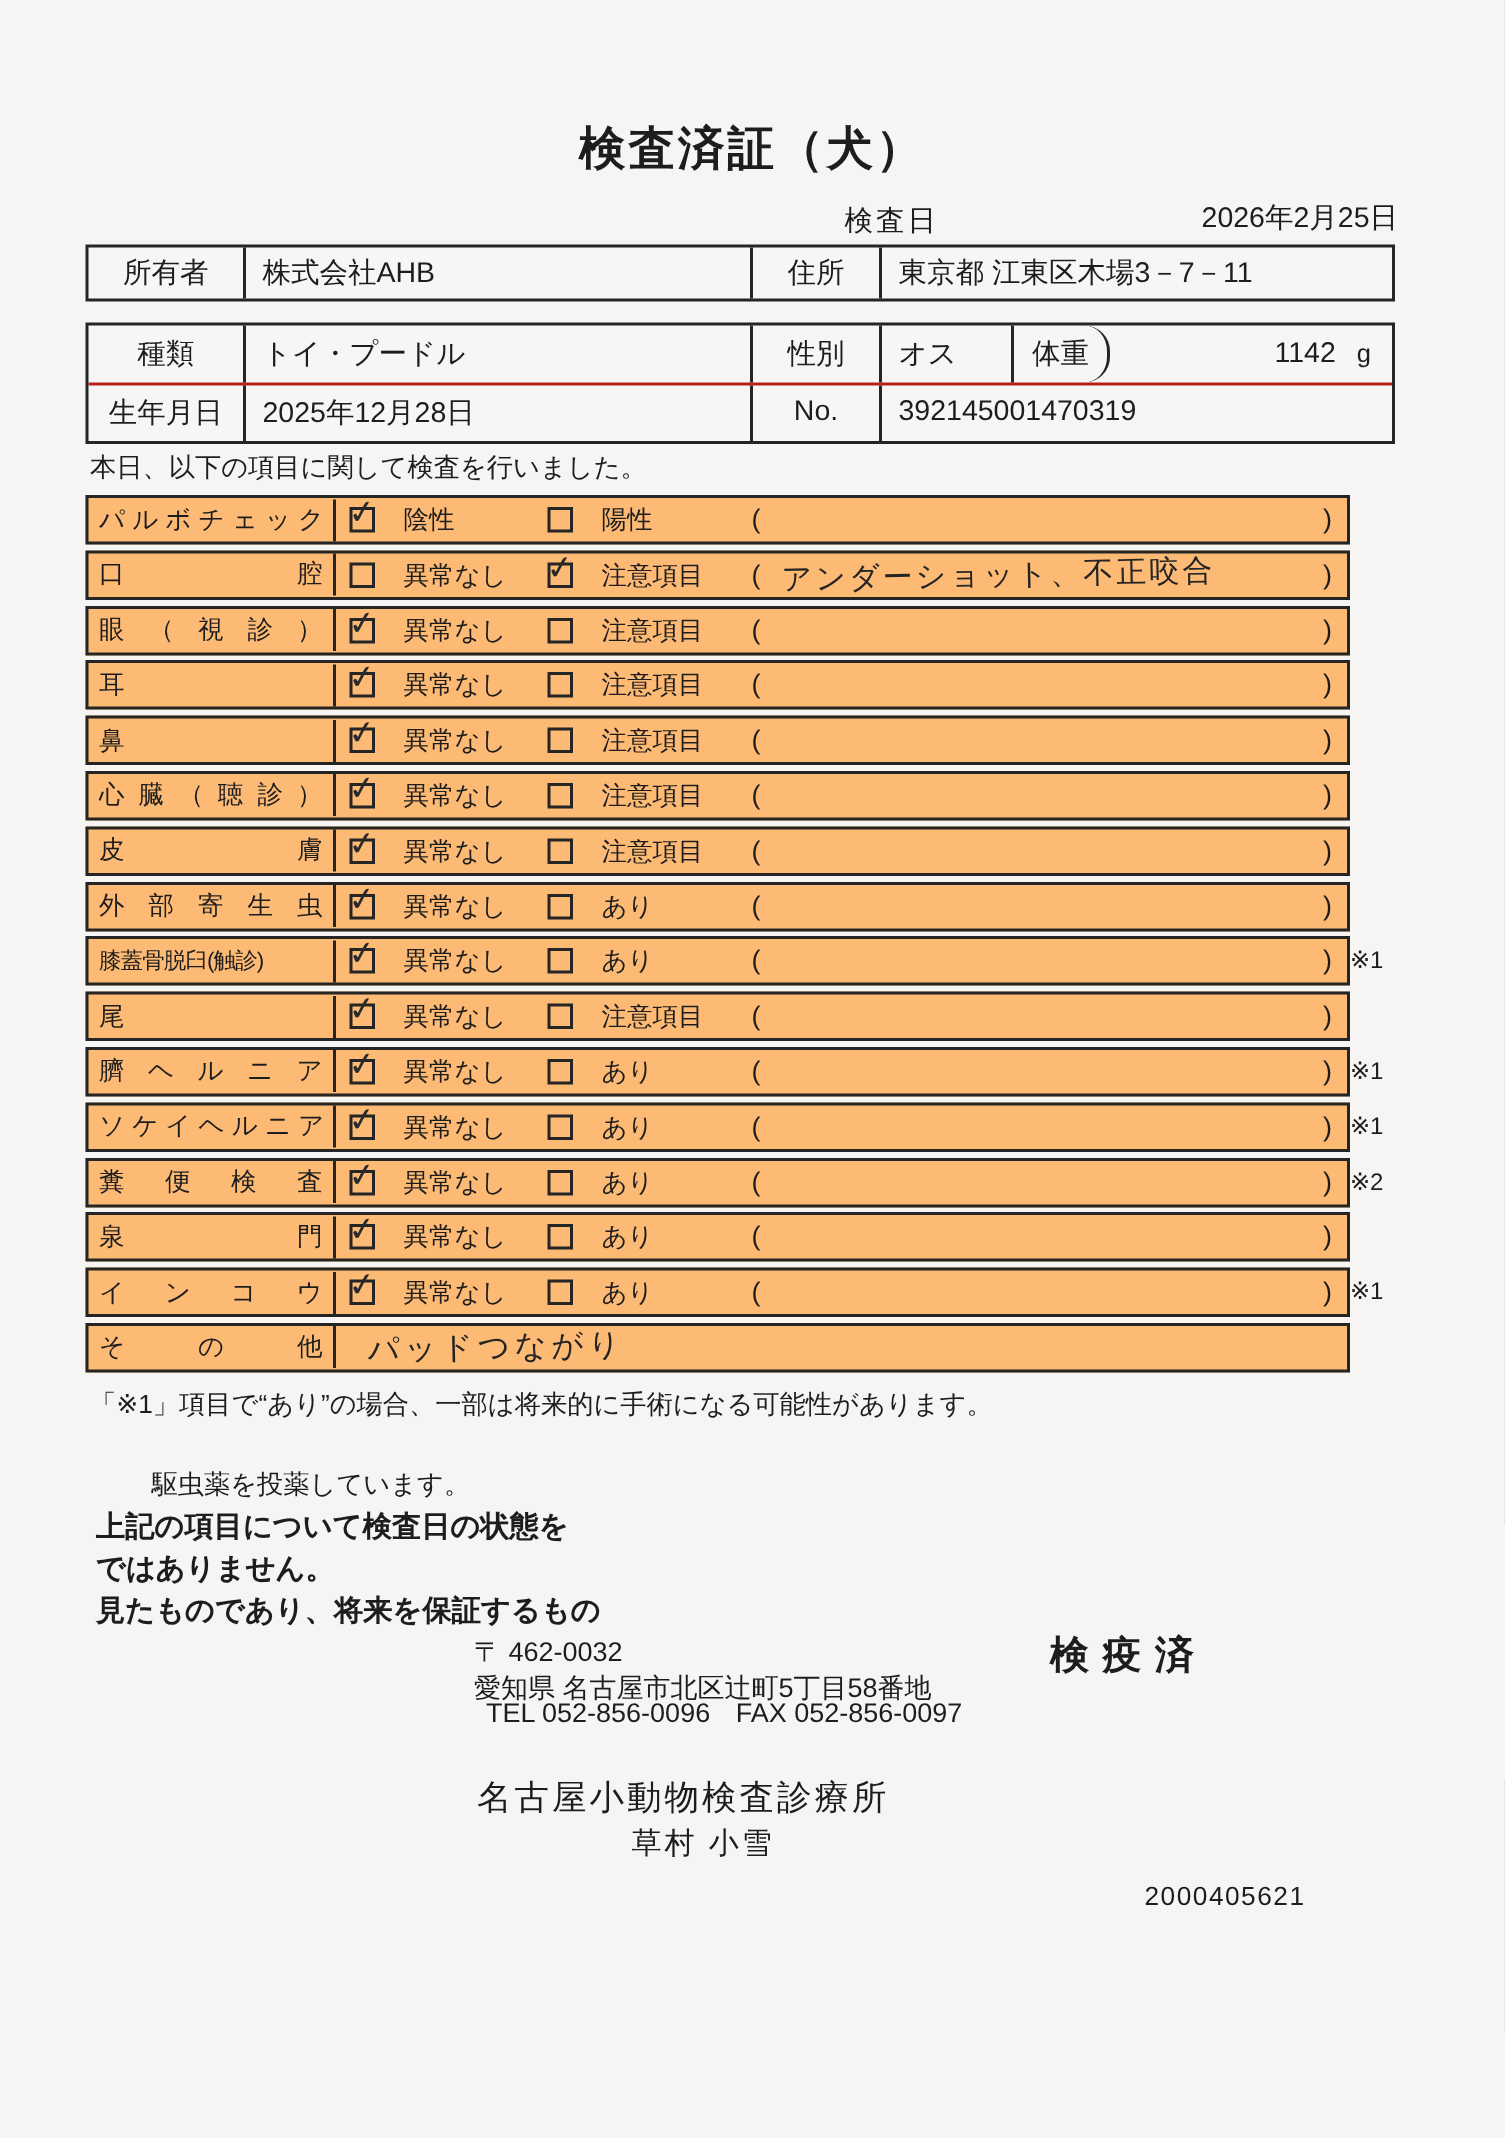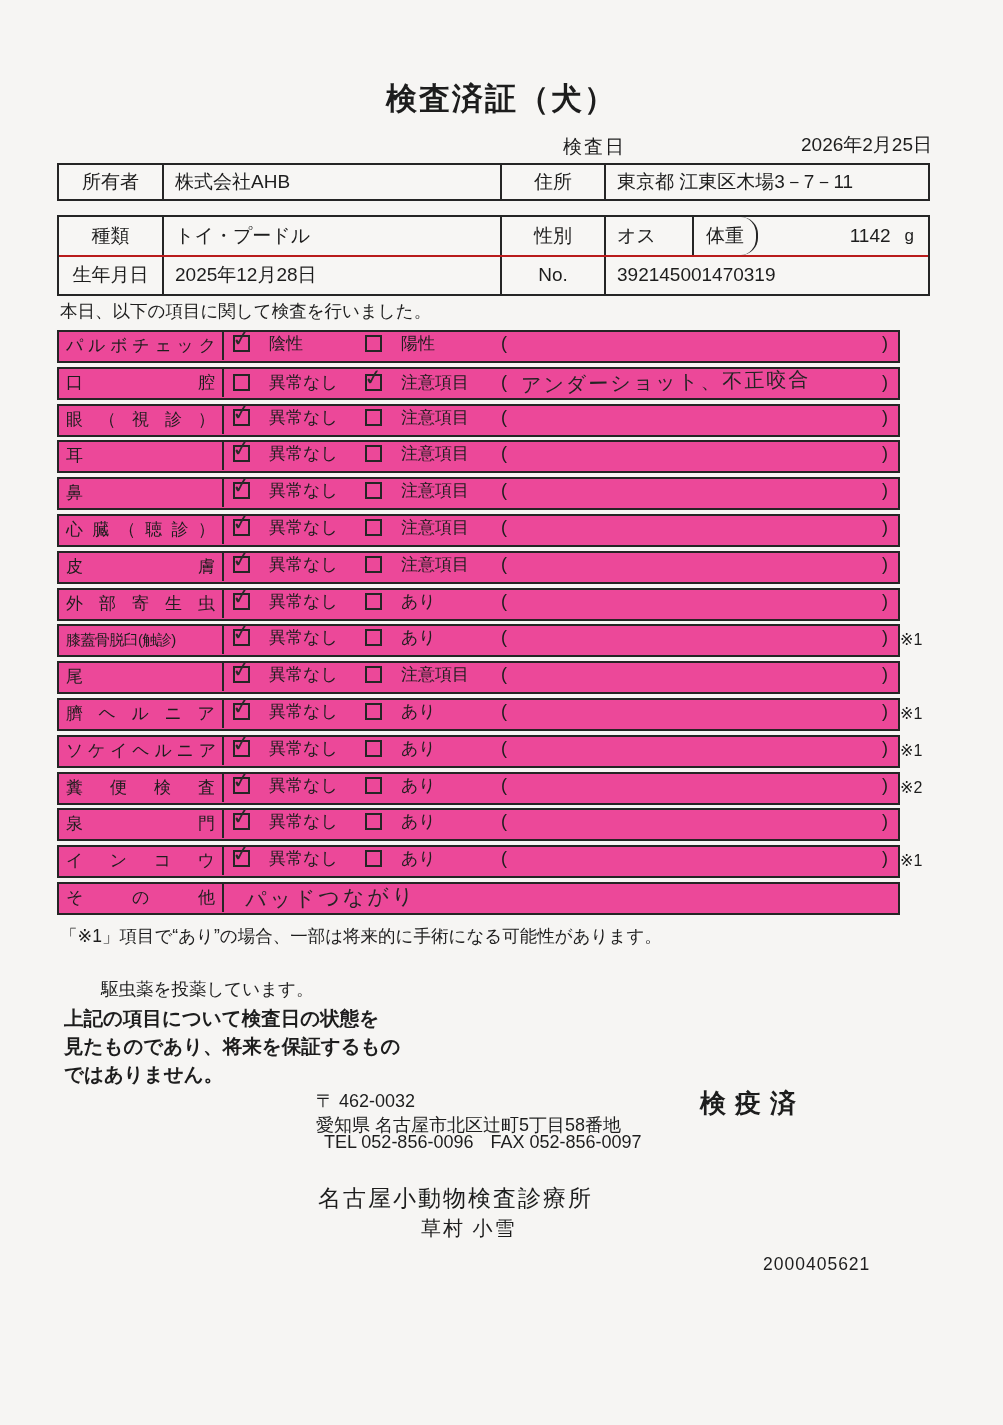--- a/index.html
+++ b/index.html
@@ -18,34 +18,34 @@
   .insp-date  { position:absolute; left:780px; top:132px; width:152px; text-align:right; font-size:19px; }
 
   .t1, .t2 { position:absolute; left:57px; width:873px; border:2px solid #252525; box-sizing:border-box; background:#f7f6f4; }
   .t1 { top:163px; height:38px; display:flex; }
   .t2 { top:215px; height:81px; display:flex; flex-direction:column; }
   .t2 .r { flex:1; display:flex; min-height:0; }
   .t2 .r.first { border-bottom:2px solid #b91c1c;justify-content:flex-end; }
   .c { display:flex; align-items:center; box-sizing:border-box; font-size:19px; white-space:nowrap; overflow:visible; }
   .c.lab { justify-content:center; }
   .c.bR { border-right:2px solid #252525; }
-  .w1 { width:105px; } .w2 { width:338px; } .w3 { width:104px; } .w4 { width:88px; } .w5 { width:64px;border-radius:17px; }
+  .w1 { width:105px; } .w2 { width:338px; } .w3 { width:86px; } .w4 { width:88px; } .w5 { width:64px;border-radius:17px; }
   .c.val { padding-left:11px; }
   .c.grow { flex:1; }
   .c.wt { flex:1; justify-content:flex-end; padding-right:14px; }
   .unit { margin-left:14px; font-size:17px; }
 
   .intro { position:absolute; left:60px; top:299px; font-size:17.5px; }
 
   
   .rows { position:absolute; left:57px; top:330px; width:843px; }
   .row {
     position:relative; height:33px; margin-bottom:3.8px;
     border:2px solid #252525; box-sizing:border-box;
-    display:flex; align-items:flex-start; background:#ec4899;
+    display:flex; align-items:center; background:#fdba74;
   }
   .lbl {
     width:165px; box-sizing:border-box; border-right:2px solid #252525;
     padding:0 7px; font-size:17px; line-height:28px;
     text-align:justify; text-align-last:justify; white-space:nowrap; overflow:hidden;
   }
   .lbl.c  { text-align:center; text-align-last:center; }
   .lbl.s  { font-size:15px; letter-spacing:-0.6px; text-align:left; text-align-last:left; }
   .cnt { flex:1; display:flex; align-items:center; padding-left:9px; min-width:0; }
   .cb { display:flex; align-items:center; gap:19px; width:132px; flex:none; }
@@ -426,22 +426,22 @@
       </div>
     </div>
 
   </div>
 
   <div class="note1">「※1」項目で“あり”の場合、一部は将来的に手術になる可能性があります。</div>
   <div class="note2b">駆虫薬を投薬しています。</div>
 
   <div class="disclaimer">
     <div>上記の項目について検査日の状態を</div>
+    <div>ではありません。</div>
     <div>見たものであり、将来を保証するもの</div>
-    <div>ではありません。</div>
   </div>
 
   <div class="stamp">検疫済</div>
 
   <div class="addr">
     <span>〒 462-0032</span>
       <span class="gap"></span>
       <span>愛知県 名古屋市北区辻町5丁目58番地</span>
   </div>
 

